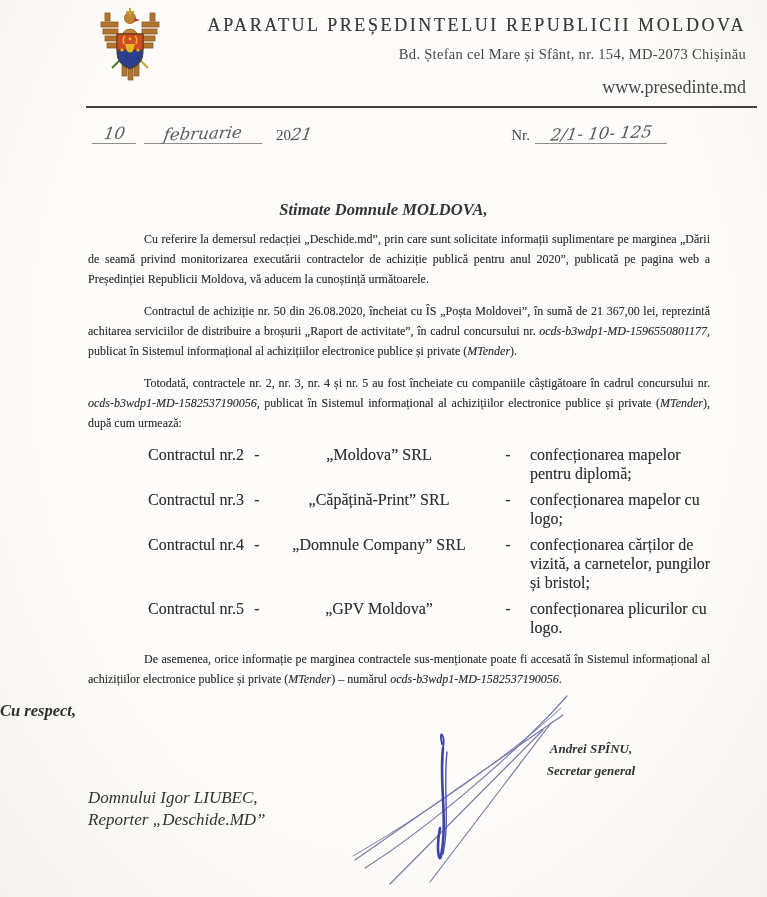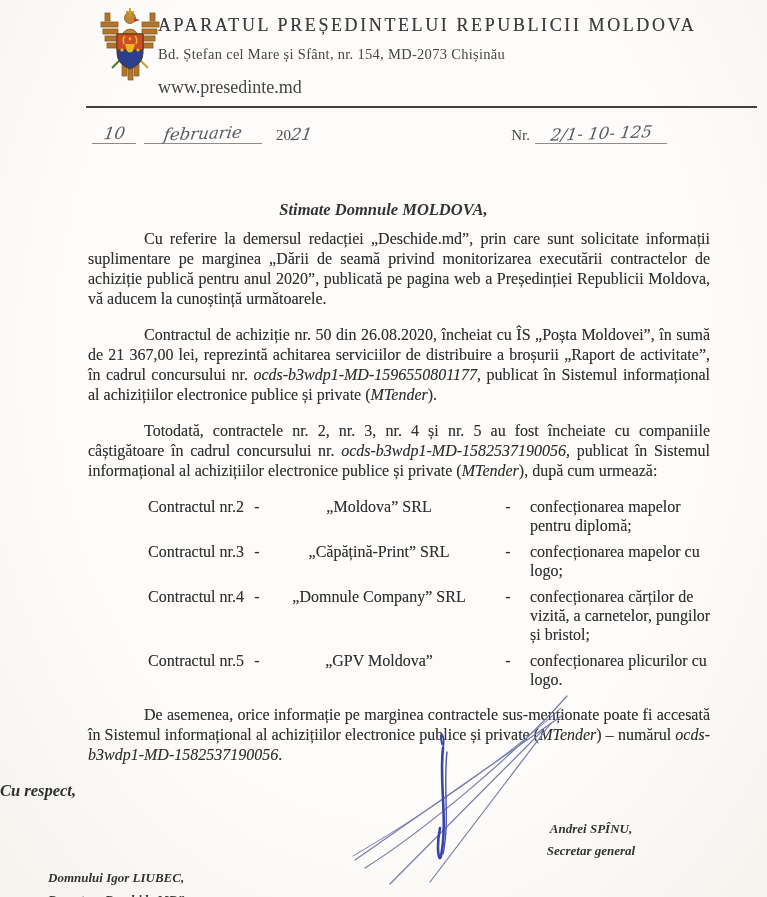--- a/index.html
+++ b/index.html
@@ -6,21 +6,21 @@
   .page {
     position:relative; width:767px; height:897px; margin:0 auto;
     background:#fbfaf7;
     background-image: radial-gradient(ellipse at 50% 40%, #fdfcfa 60%, #f4f3ee 100%);
     font-family:"Liberation Serif", serif;
     color:#2f2f2f; overflow:hidden;
     box-shadow:0 0 4px rgba(0,0,0,.25);
   }
   
   .coat { position:absolute; left:98px; top:6px; }
-  .head-text { margin-left:158px; width:588px; padding-top:15px; text-align:left; }
+  .head-text { margin-left:158px; width:588px; padding-top:15px; text-align:right; }
   .org-name {
     font-size:18px; letter-spacing:2.6px; color:#3c3c3c;
     text-shadow:0 0 .5px rgba(40,40,40,.55); white-space:nowrap;
   }
   .addr { margin-top:10px; font-size:14.5px; color:#454545; letter-spacing:.3px; }
   .site { margin-top:14px; font-size:18px; color:#454545; }
   .rule { margin:8px 10px 0 86px; border-top:2.6px solid #44423e; }
   
   .dateline { display:flex; justify-content:space-between; align-items:flex-end;
               padding:4px 100px 0 92px; height:32px; font-size:15px; }
@@ -30,40 +30,40 @@
         font-size:16.5px; }
   .uline { border-bottom:1.2px solid #8f8d88; text-align:center; }
   .dl-day { width:44px; }
   .dl-month { width:118px; margin-left:8px; }
   .dl-year { margin-left:14px; color:#4a4a4a; }
   .dl-nr-label { color:#4a4a4a; margin-right:5px; }
   .dl-nr-value { width:132px; }
   
   .salutation { margin-top:56px; text-align:center; font-weight:bold; font-style:italic;
                 font-size:16.5px; color:#333; }
-  .para { padding:0 57px 0 88px; text-align:justify; font-size:16px; line-height:20px;
+  .para { padding:0 57px 0 88px; text-align:justify; font-size:12px; line-height:20px;
           text-indent:56px; color:#303030; text-shadow:0 0 .4px rgba(40,40,40,.4); }
   .para1 { margin-top:9px; }
   .ital { font-style:italic; }
   
   .contracts { margin-top:5px; padding-left:96px; padding-right:48px; }
   .c-row { display:grid; grid-template-columns:148px 26px 218px 40px auto;
            margin-bottom:7px; font-size:16px; line-height:19px;
            text-shadow:0 0 .4px rgba(40,40,40,.4); }
   .c-label { text-align:right; }
   .c-dash { text-align:center; }
   .c-company { text-align:center; }
   .c-desc { text-align:left; padding:0 2px; }
   
   .closing { margin-top:7px; font-weight:bold; font-style:italic;
              font-size:16.5px; }
   .signer { width:240px; margin:17px 56px 0 auto; text-align:center; font-weight:bold;
             font-style:italic; font-size:13px; line-height:22px; color:#333; }
-  .recipient { margin-top:5px; padding-left:48px; font-weight:bold; font-style:italic;
-               font-size:13px; line-height:22px; color:#333; }
+  .recipient { margin-top:5px; padding-left:88px; font-weight:normal; font-style:italic;
+               font-size:17px; line-height:22px; color:#333; }
   .sig-scrawl { position:absolute; left:335px; top:670px; pointer-events:none; }
 </style>
 </head>
 <body>
 
 <div class="page">
 
   <div>
     <svg class="coat" width="64" height="88" viewBox="0 0 64 88">
 

